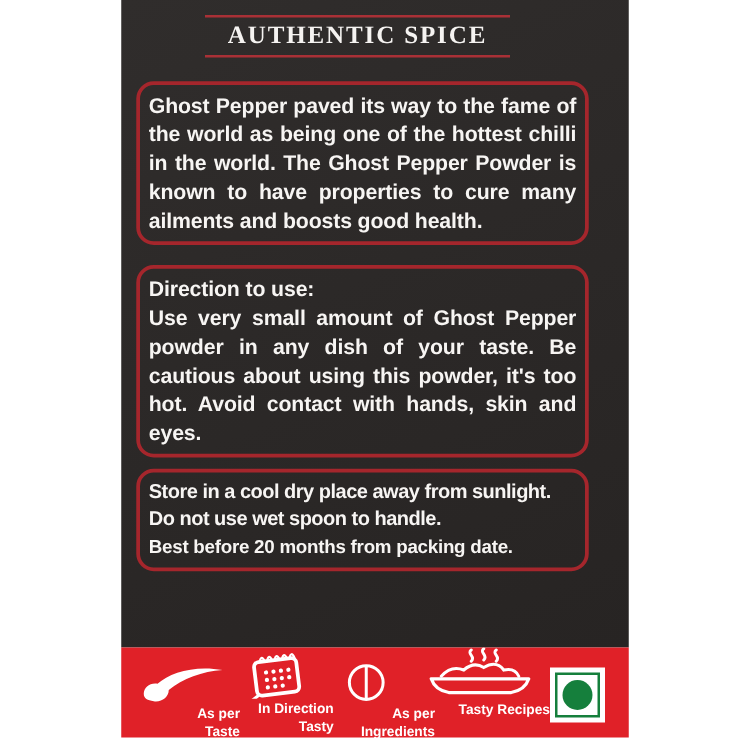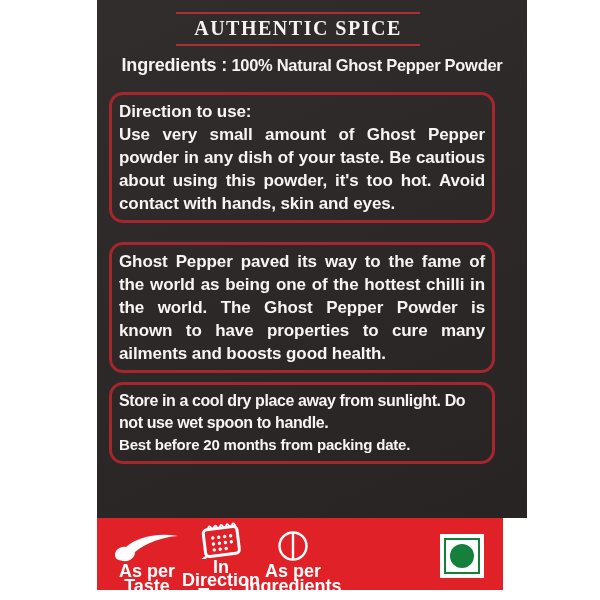--- a/index.html
+++ b/index.html
@@ -1,21 +1,21 @@
 <!DOCTYPE html>
 <html><head>
 <meta charset="utf-8">
 <style>
   html,body{margin:0;padding:0;}
   body{
     width:600px;height:600px;background:#ffffff;
     font-family:"Liberation Sans", sans-serif;
   }
   .page{position:relative;width:600px;height:600px;background:#ffffff;overflow:hidden;}
-  .panel{position:absolute;left:97px;top:0;width:406px;height:590px;padding-left:24px;}
+  .panel{position:absolute;left:97px;top:0;width:406px;height:590px;}
   .dark-section{
     position:absolute;left:0;top:0;right:0;bottom:72px;
     background:linear-gradient(155deg,#302d2c 0%,#2b2827 55%,#272423 100%);
     overflow:hidden;
   }
   
   .brand-box{
     margin:12px auto 0;width:244px;transform:translateX(-14px);
     border-top:2px solid #a93036;border-bottom:2px solid #a93036;
     padding:3px 0 4px;text-align:center;
@@ -42,22 +42,22 @@
   .box-directions{margin-top:16px;}
   .box-directions .body{text-align:justify;}
   .box-storage{margin-top:9px;font-size:16px;letter-spacing:-0.4px;line-height:22px;}
   .best-before{font-size:15px;margin-top:2px;letter-spacing:-0.2px;}
   
   .band{
     position:absolute;left:0;bottom:0;width:406px;height:72px;
     background:#e02128;
   }
   .band-item{
-    position:absolute;text-align:center;color:#ffffff;
-    font-weight:700;font-size:18px;line-height:13px;
+    position:absolute;text-align:right;color:#ffffff;
+    font-weight:700;font-size:11px;line-height:13px;
   }
   .icon-wrap{height:38px;display:flex;align-items:flex-end;justify-content:center;}
   .bi-1{left:5px;top:7px;width:90px;}
   .bi-2{left:78px;top:3px;width:92px;}
   .bi-3{left:141px;top:7px;width:110px;}
   .bi-4{left:231px;top:4px;width:112px;}
   .band-label{display:block;margin-top:2px;}
   
   .veg-mark{
     position:absolute;left:343px;top:16px;width:44px;height:44px;
@@ -77,32 +77,28 @@
 
 <div class="page">
   <div class="panel">
 
     <div class="dark-section">
 
       <div class="brand-box">
         <span class="brand-title">AUTHENTIC SPICE</span>
       </div>
 
-      <div class="ingredients">
-        <span class="ing-label">Ingredients :</span>
-        <span class="ing-value">100% Natural Ghost Pepper Powder</span>
+
+      <div class="box box-about">
+        <p>Ghost Pepper paved its way to the fame of the world as being one of the hottest chilli in the world. The Ghost Pepper Powder is known to have properties to cure many ailments and boosts good health.</p>
       </div>
 
       <div class="box box-directions">
         <p class="heading">Direction to use:</p>
         <p class="body">Use very small amount of Ghost Pepper powder in any dish of your taste. Be cautious about using this powder, it's too hot. Avoid contact with hands, skin and eyes.</p>
-      </div>
-
-      <div class="box box-about">
-        <p>Ghost Pepper paved its way to the fame of the world as being one of the hottest chilli in the world. The Ghost Pepper Powder is known to have properties to cure many ailments and boosts good health.</p>
       </div>
 
       <div class="box box-storage">
         <p>Store in a cool dry place away from sunlight. Do not use wet spoon to handle.</p>
         <p class="best-before">Best before 20 months from packing date.</p>
       </div>
 
     </div>
 
     <div class="band">
@@ -148,20 +144,30 @@
         <div class="icon-wrap">
           <svg width="36" height="34" viewBox="0 0 36 34" aria-hidden="true">
             <circle cx="18" cy="17" r="13.5" fill="none" stroke="#ffffff" stroke-width="2.4"></circle>
             <line x1="18" y1="3.5" x2="18" y2="30.5" stroke="#ffffff" stroke-width="2.4"></line>
           </svg>
         </div>
         <span class="band-label">As per</span>
         <span class="band-label">Ingredients</span>
       </div>
 
+      <div class="band-item bi-4">
+        <div class="icon-wrap">
+          <svg width="86" height="42" viewBox="0 0 86 42" aria-hidden="true">
+            <path d="M36 2 c-4 3 4 5 0 9 M46 1 c-4 3 4 5 0 9 M56 2 c-4 3 4 5 0 9" fill="none" stroke="#ffffff" stroke-width="2.4" stroke-linecap="round"></path>
+            <path d="M12 23 q8 -9 18 -5 q8 -7 16 -2 q10 -6 16 2 q9 -2 12 5" fill="none" stroke="#ffffff" stroke-width="2.4" stroke-linecap="round"></path>
+            <path d="M4 25 h78 q-3 9 -14 11 h-50 q-11 -2 -14 -11 z" fill="none" stroke="#ffffff" stroke-width="2.6" stroke-linejoin="round"></path>
+          </svg>
+        </div>
+        <span class="band-label">Tasty Recipes</span>
+      </div>
 
       <div class="veg-mark">
         <div class="veg-inner">
           <div class="veg-dot"></div>
         </div>
       </div>
 
     </div>
   </div>
 </div>

